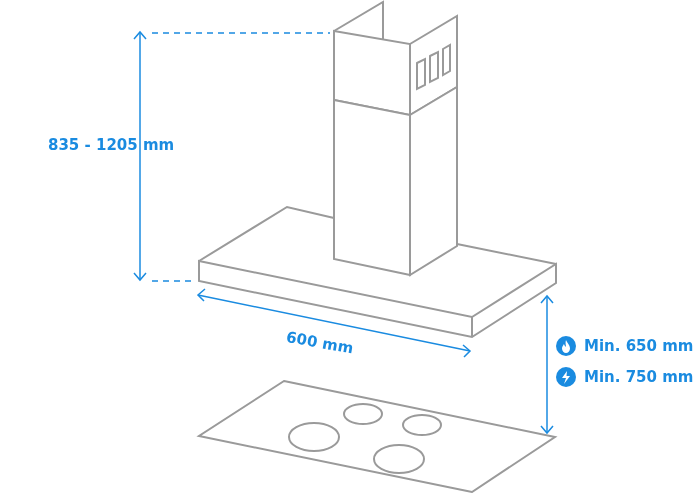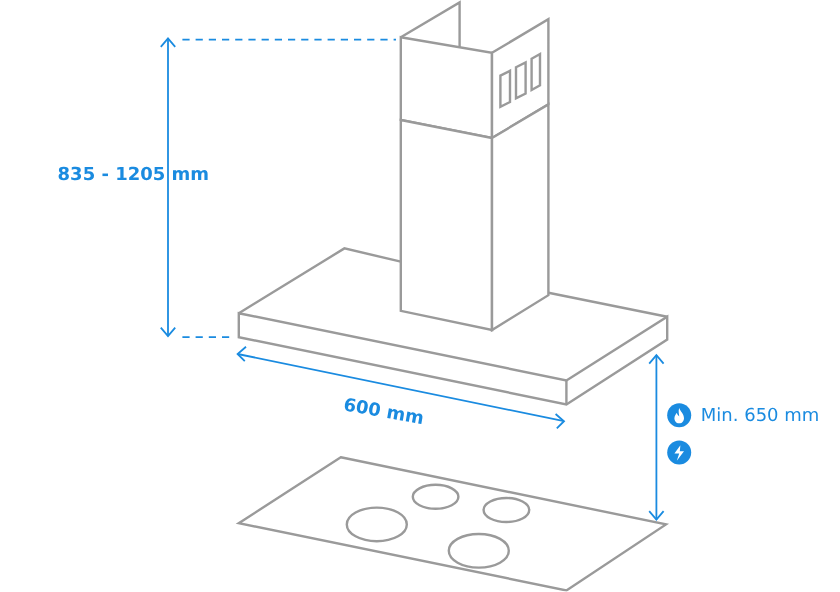--- a/index.html
+++ b/index.html
@@ -3,21 +3,21 @@
   <meta charset="utf-8">
   <style>
     html, body { margin: 0; padding: 0; background: #ffffff; }
     body { width: 700px; height: 493px; position: relative; overflow: hidden; font-family: "DejaVu Sans", sans-serif; }
     svg.diagram { position: absolute; left: 0; top: 0; width: 700px; height: 493px; }
     .label { position: absolute; color: #1a8be0; font-weight: bold; font-size: 15px; white-space: nowrap; font-family: "DejaVu Sans", sans-serif; }
     .height-label { left: 0; top: 136px; margin-left: 48px; }
     .width-label { left: 288px; top: 328px; transform: rotate(10deg); transform-origin: left top; }
     .clear-row { position: absolute; left: 556px; display: flex; align-items: center; gap: 8px; }
     .clear-row .icon { width: 20px; height: 20px; border-radius: 50%; background: #1a8be0; display: inline-flex; align-items: center; justify-content: center; }
-    .clear-row .txt { color: #1a8be0; font-weight: normal; font-size: 15px; white-space: nowrap; }
+    .clear-row .txt { color: #1a8be0; font-weight: bold; font-size: 15px; white-space: nowrap; }
     .gas-row { top: 336px; }
     .elec-row { top: 367px; }
   </style>
 </head>
 <body>
 
 <svg class="diagram" viewBox="0 0 700 493" xmlns="http://www.w3.org/2000/svg">
 
   <g fill="none" stroke="#9a9a9a" stroke-width="2">
     <polyline points="334,31 383,2 383,40"></polyline>
@@ -80,13 +80,14 @@
       </svg>
   </span>
   <span class="txt">Min. 650 mm</span>
 </div>
 <div class="clear-row elec-row">
   <span class="icon">
     <svg width="12" height="13" viewBox="0 0 12 13">
         <path d="M7 0 L2 7 L6 7 L4 13 L10 5 L6.5 5 Z" fill="#fff"></path>
       </svg>
   </span>
+  <span class="txt">Min. 750 mm</span>
 </div>
 
 </body></html>

